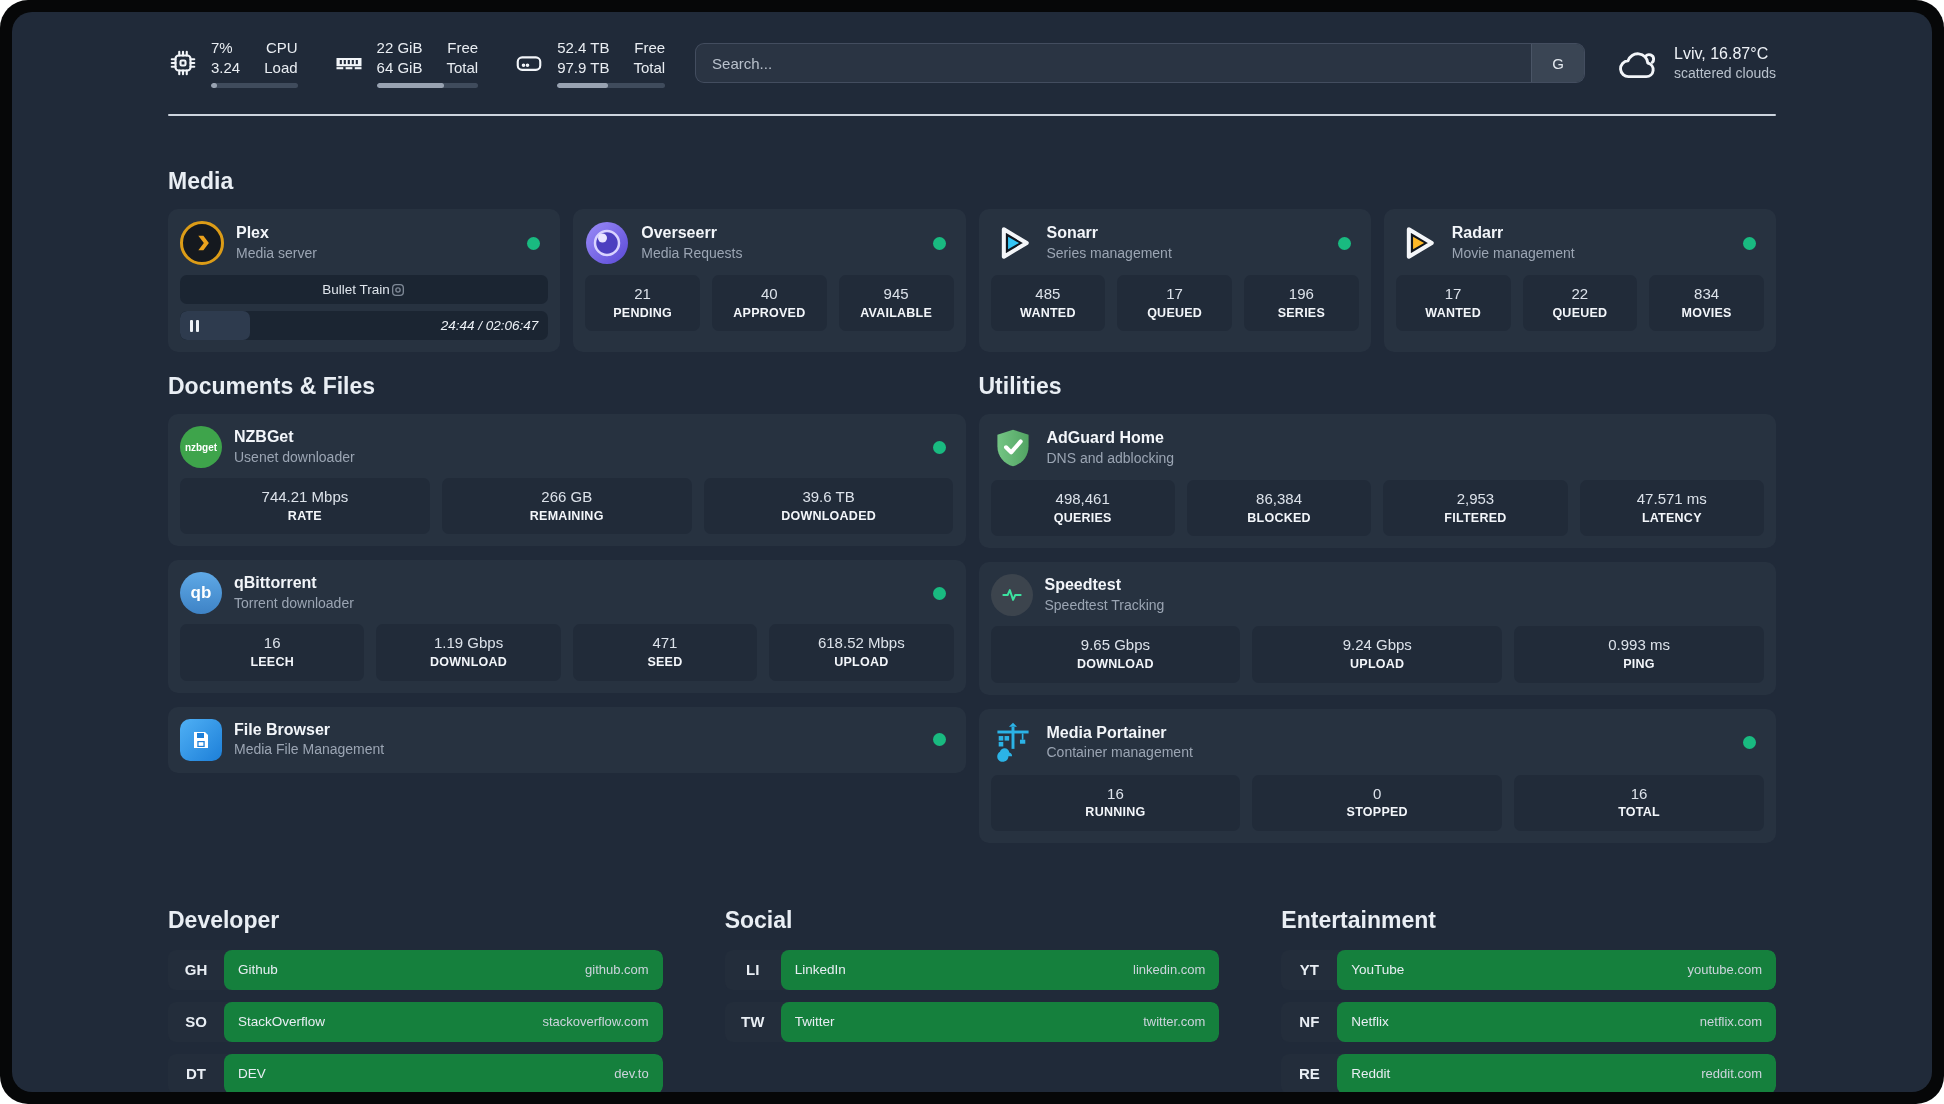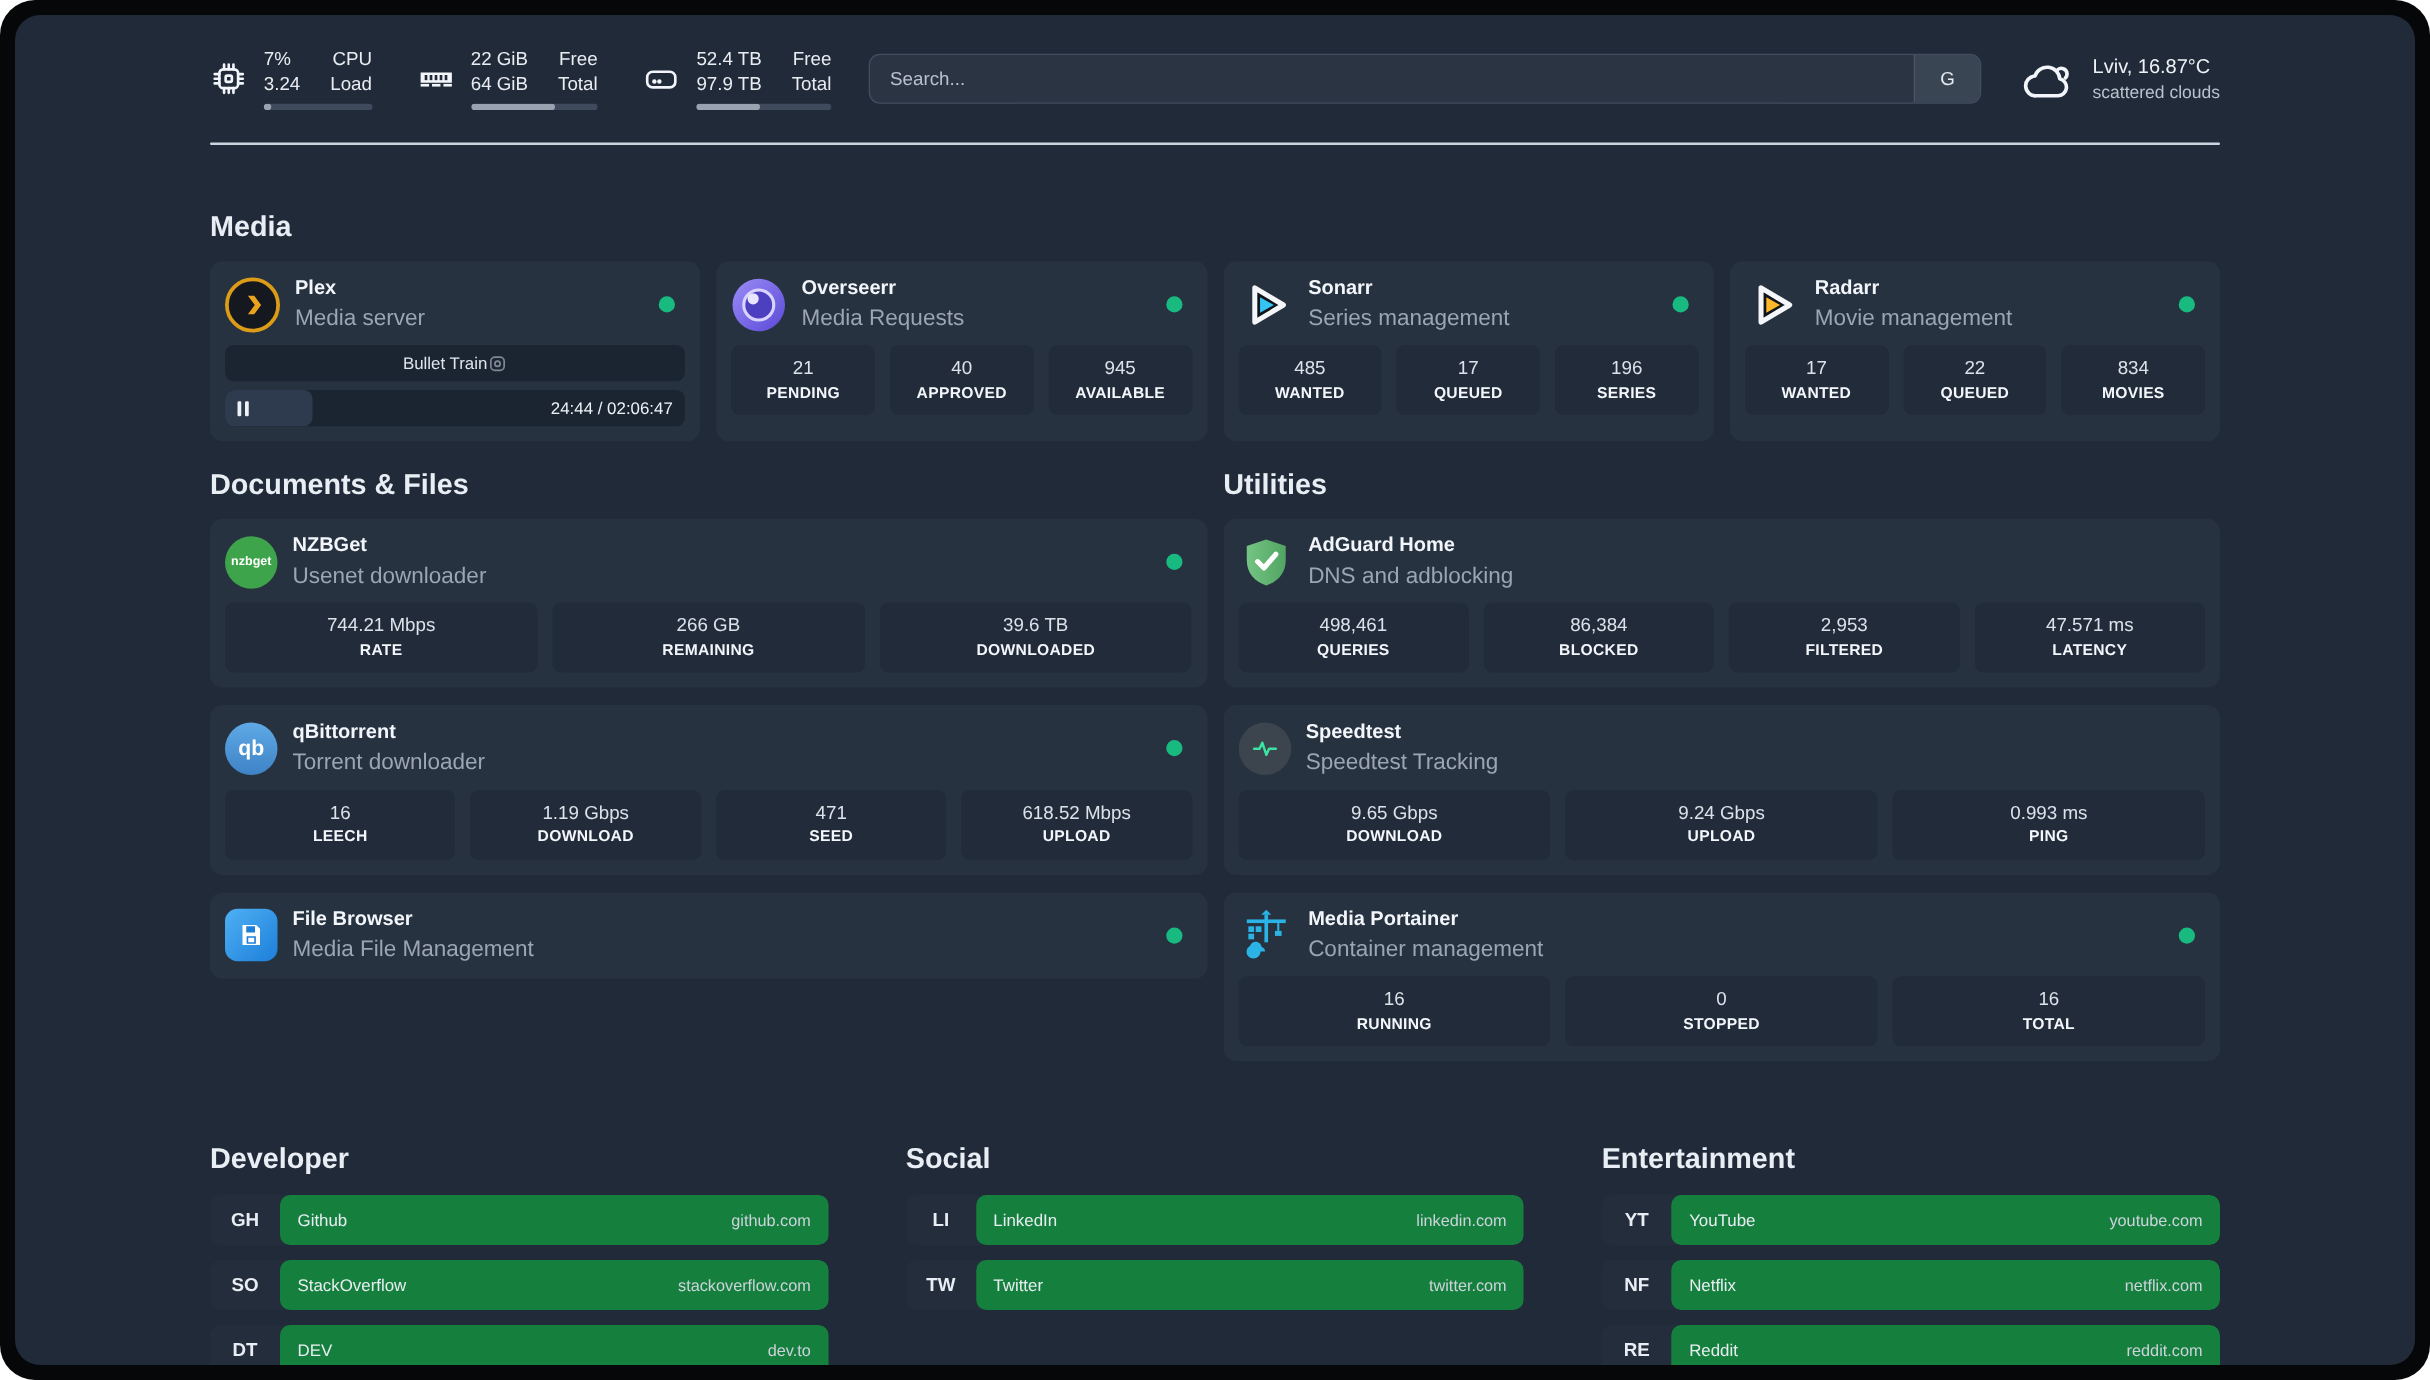--- a/index.html
+++ b/index.html
@@ -34,38 +34,38 @@
   .section-title{font-size:23px;font-weight:600;color:#e9eef4;}
   .media-title{margin-top:52px;}
   .media-grid{margin-top:14px;display:grid;grid-template-columns:repeat(4,1fr);gap:13px;}
 
   .card{background:#273240;border-radius:10px;padding:12px;position:relative;cursor:pointer;}
   .card-head{display:flex;align-items:center;gap:12px;}
   .card-head.has-body{margin-bottom:10px;}
   .app-icon{width:44px;height:44px;flex:none;display:flex;align-items:center;justify-content:center;}
   .card-titles{flex:1;min-width:0;}
   .card-title{font-size:16px;font-weight:600;color:#f2f5f9;line-height:1.3;}
-  .card-sub{font-size:18px;color:#9ba5b3;line-height:1.35;}
+  .card-sub{font-size:14px;color:#9ba5b3;line-height:1.35;}
   .dot{width:13px;height:13px;border-radius:50%;background:#19ba80;flex:none;margin-right:8px;}
 
   .stat-grid{display:grid;gap:12px;}
   .cols-3{grid-template-columns:repeat(3,1fr);}
   .cols-4{grid-template-columns:repeat(4,1fr);}
   .stat{background:#212b39;border-radius:7px;text-align:center;padding:8px 4px 9px;}
   .stat-val{font-size:15px;color:#dce2ea;line-height:1.45;}
   .stat-lab{font-size:12.5px;font-weight:700;color:#f3f6fa;letter-spacing:.02em;line-height:1.4;}
 
   
   .plex-row{background:#1b2532;border-radius:7px;height:29px;display:flex;align-items:center;padding:0 10px;font-size:13.5px;color:#dfe5ec;}
   .plex-row1{justify-content:center;margin-bottom:7px;}
   .plex-row2{position:relative;padding:0;overflow:hidden;}
   .plex-fill{position:absolute;left:0;top:0;bottom:0;background:#2e3b4e;border-radius:7px;}
   .pause{position:relative;display:flex;gap:3px;margin-left:10px;cursor:pointer;}
   .pause span{width:3px;height:12px;background:#eef2f7;border-radius:1px;}
-  .plex-time{position:absolute;right:10px;top:0;bottom:0;display:flex;align-items:center;font-size:13.5px;color:#eef2f7;}
+  .plex-time{position:absolute;right:10px;top:0;bottom:0;display:flex;align-items:center;font-size:13.5px;color:#eef2f7;font-style:italic;}
 
   .twocol{display:grid;grid-template-columns:1fr 1fr;gap:13px;margin-top:21px;align-items:start;}
   .col .section-title{margin-bottom:14px;}
   .col .card{margin-bottom:14px;}
   .col .card:last-child{margin-bottom:0;}
 
   
   .links-grid{display:grid;grid-template-columns:repeat(3,1fr);gap:62px;margin-top:64px;align-items:start;}
   .links-col .section-title{margin-bottom:16px;}
   .bookmark{display:flex;height:40px;background:#232d3b;border-radius:8px;margin-bottom:12px;overflow:hidden;align-items:stretch;cursor:pointer;}

